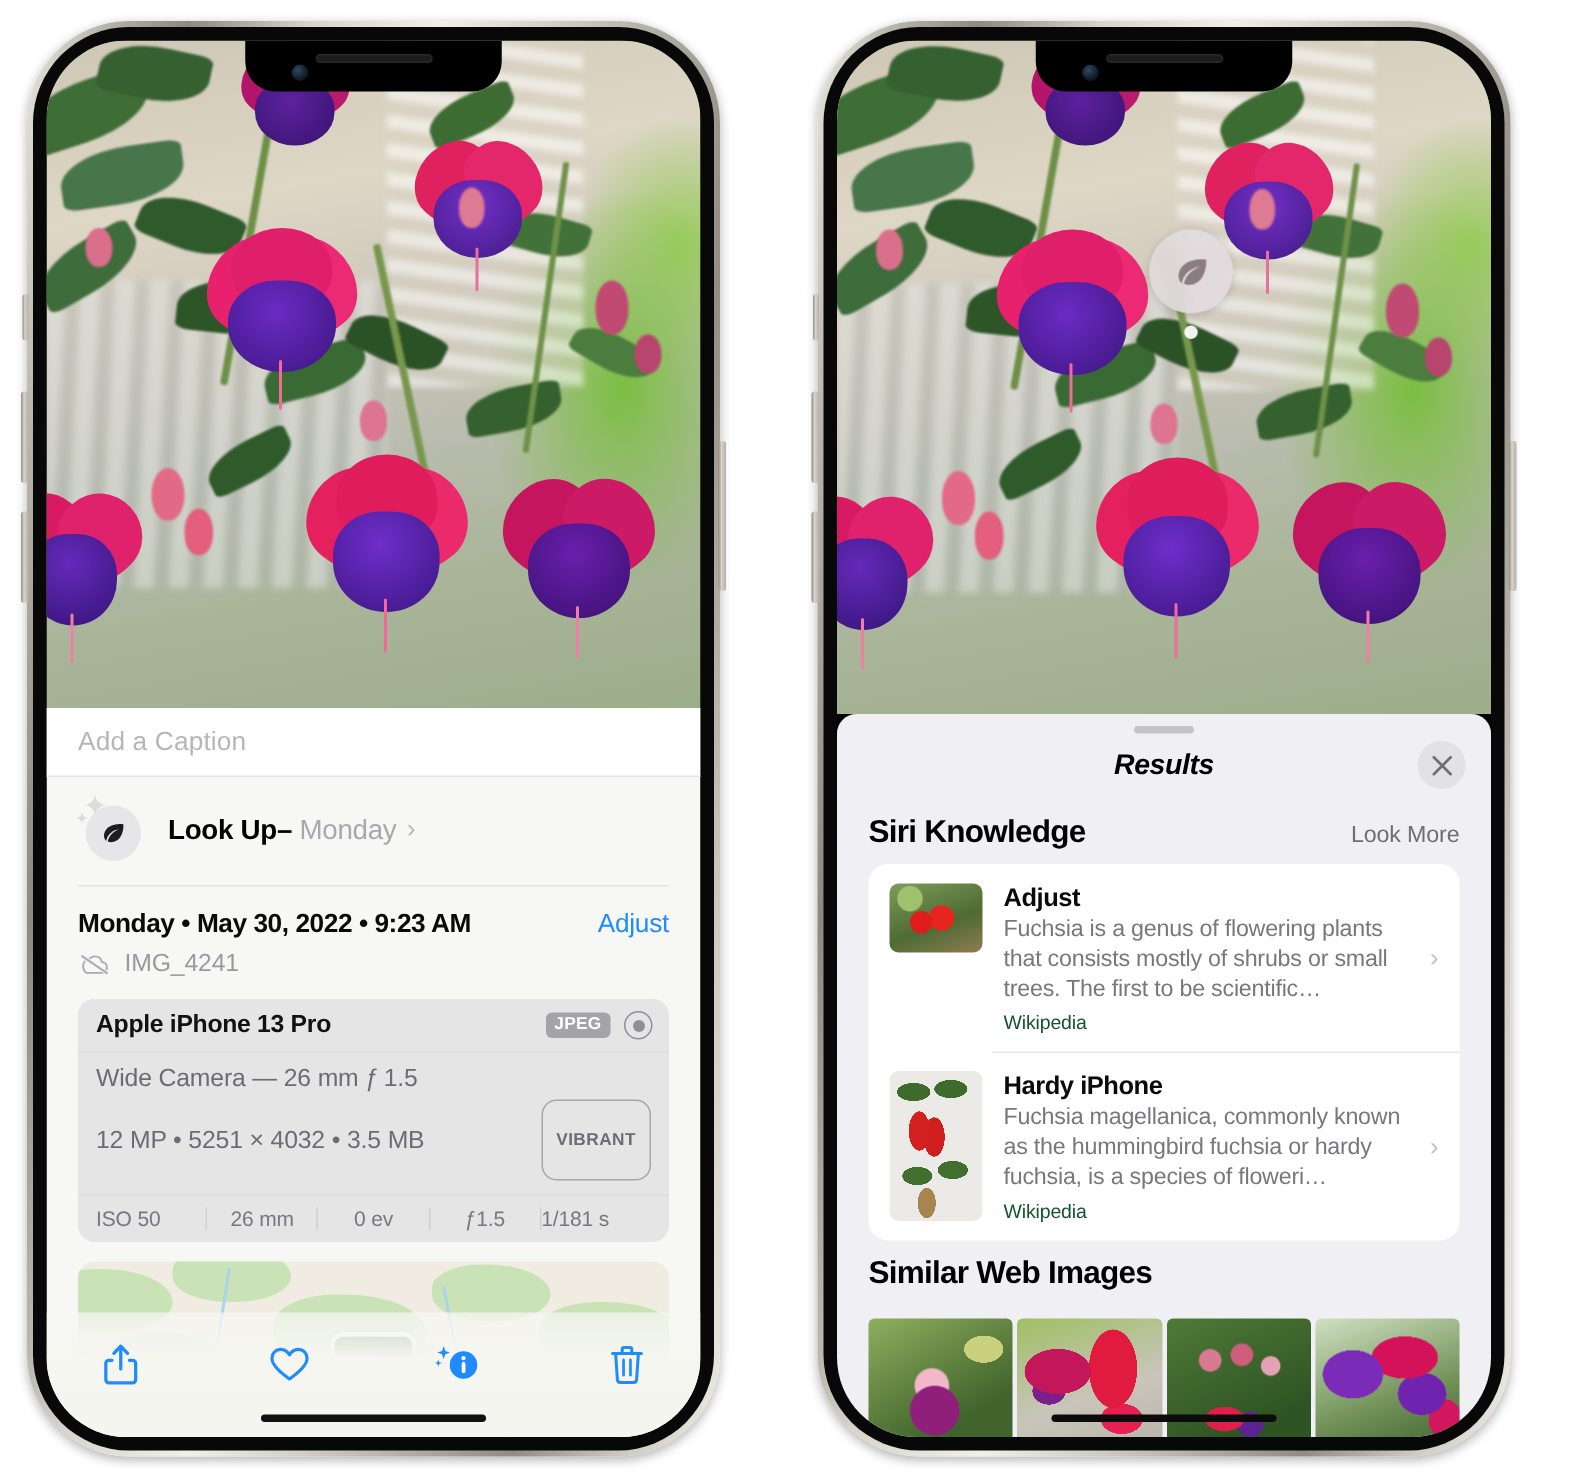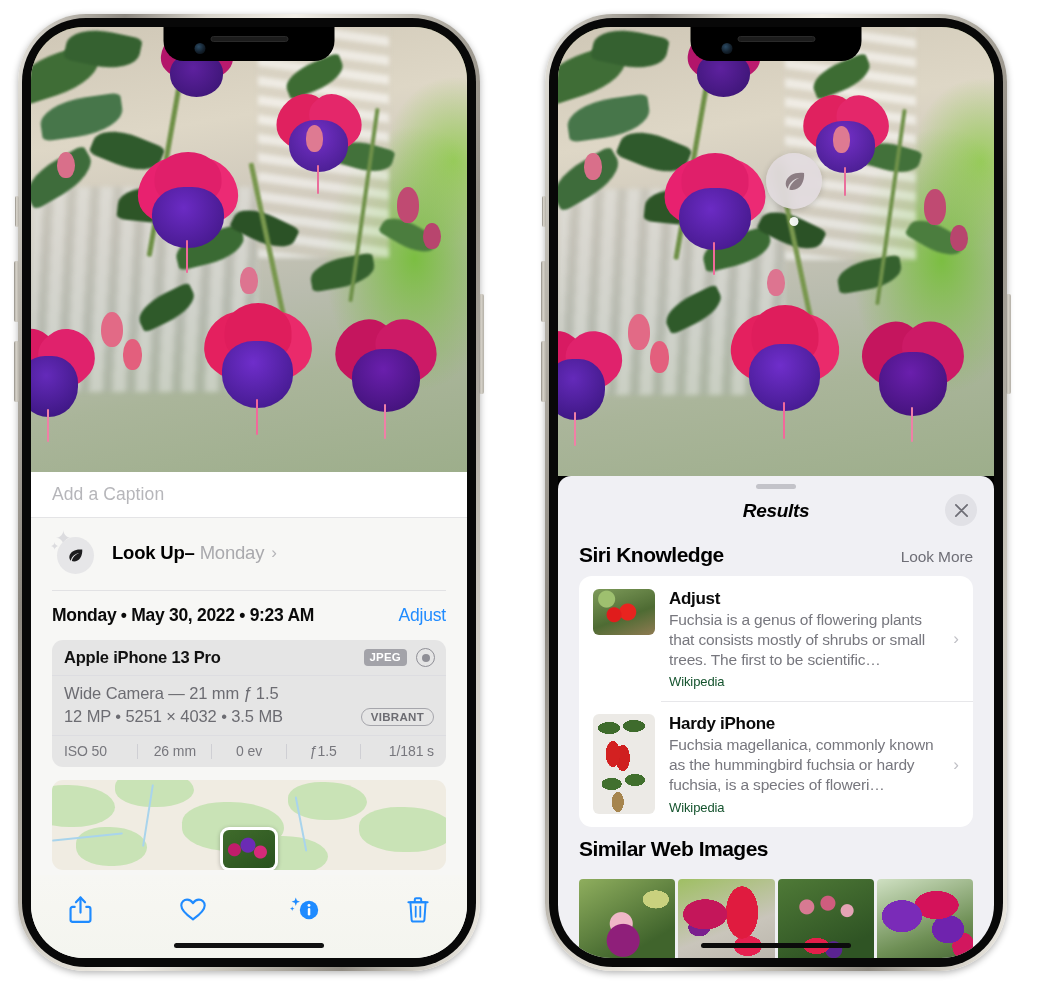--- a/index.html
+++ b/index.html
@@ -173,26 +173,26 @@
   }
   .lens-ico { width: 19px; height: 19px; border-radius: 50%; border: 1.6px solid #8f8f96; position: relative; }
   .lens-ico::after { content:''; position:absolute; left:50%; top:50%; transform:translate(-50%,-50%); width: 8px; height: 8px; border-radius: 50%; background: #8f8f96; }
 
   .cam-body { padding: 8px 12px 9px 12px; border-bottom: 1px solid #dddde1; }
   .cam-line1 { font-size: 16.5px; color: #6c6c72; letter-spacing: -.1px; }
   .cam-line2row { display: flex; align-items: center; justify-content: space-between; margin-top: 4px; }
   .cam-line2 { font-size: 16.5px; color: #6c6c72; letter-spacing: -.1px; }
   .tag-vibrant {
     border: 1px solid #a6a6ac; color: #6c6c72; font-size: 11.5px; font-weight: 600;
-    padding: 2px 9px; border-radius: 10px; letter-spacing: .3px;
+    padding: 20px 9px; border-radius: 10px; letter-spacing: .3px;
   }
   .cam-exif { display: flex; align-items: center; padding: 7px 12px 8px; }
   .cam-exif .cell { flex: 1; text-align: center; font-size: 14px; color: #77777d; letter-spacing: -.1px; }
   .cam-exif .cell:first-child { text-align: left; }
-  .cam-exif .cell:last-child { text-align: right; }
+  .cam-exif .cell:last-child { text-align: left; }
   .cam-exif .sep { width: 1px; height: 15px; background: #cfcfd4; }
 
   .mapcard {
     margin: 13px 21px 0 21px; height: 90px; border-radius: 11px; overflow: hidden;
     position: relative;
     background: #f0ece2;
   }
   .mapcard .green {
     position: absolute; border-radius: 44% 56% 50% 50%; background: #c9e3b6;
   }
@@ -411,32 +411,42 @@
           <span class="lk-chev">›</span>
         </div>
 
         <div class="divider"></div>
 
         <div class="meta">
           <div class="meta-top">
             <span class="meta-date">Monday • May 30, 2022 • 9:23 AM</span>
             <span class="adjust">Adjust</span>
           </div>
+          <div class="meta-file">
+            <span>
+              <svg width="22" height="16" viewBox="0 0 26 18" aria-hidden="true">
+                <path d="M6.6 15.6h11.6c2.6 0 4.6-1.9 4.6-4.3 0-2.3-1.7-4-4-4.2-.5-2.6-2.7-4.5-5.5-4.5-2 0-3.7 1-4.7 2.5-2.6.2-4.6 2.3-4.6 5 0 3 2.1 5.5 2.6 5.5z" fill="none" stroke="#aaaab0" stroke-width="1.5" stroke-linejoin="round"></path>
+                <line x1="3.2" y1="2.4" x2="22.8" y2="15.8" stroke="#f7f7f5" stroke-width="3.2"></line>
+                <line x1="3.2" y1="2.4" x2="22.8" y2="15.8" stroke="#aaaab0" stroke-width="1.5" stroke-linecap="round"></line>
+              </svg>
+            </span>
+            <span class="fname">IMG_4241</span>
+          </div>
         </div>
 
         <div class="cam-card">
           <div class="cam-head">
             <span class="cam-title">Apple iPhone 13 Pro</span>
             <span class="cam-head-right">
               <span class="tag-jpeg">JPEG</span>
               <span class="lens-ico"></span>
             </span>
           </div>
           <div class="cam-body">
-            <div class="cam-line1">Wide Camera — 21 mm ƒ 1.5</div>
+            <div class="cam-line1">Wide Camera — 26 mm ƒ 1.5</div>
             <div class="cam-line2row">
               <span class="cam-line2">12 MP • 5251 × 4032 • 3.5 MB</span>
               <span class="tag-vibrant">VIBRANT</span>
             </div>
           </div>
           <div class="cam-exif">
             <span class="cell">ISO 50</span>
             <span class="sep"></span>
             <span class="cell">26 mm</span>
             <span class="sep"></span>

